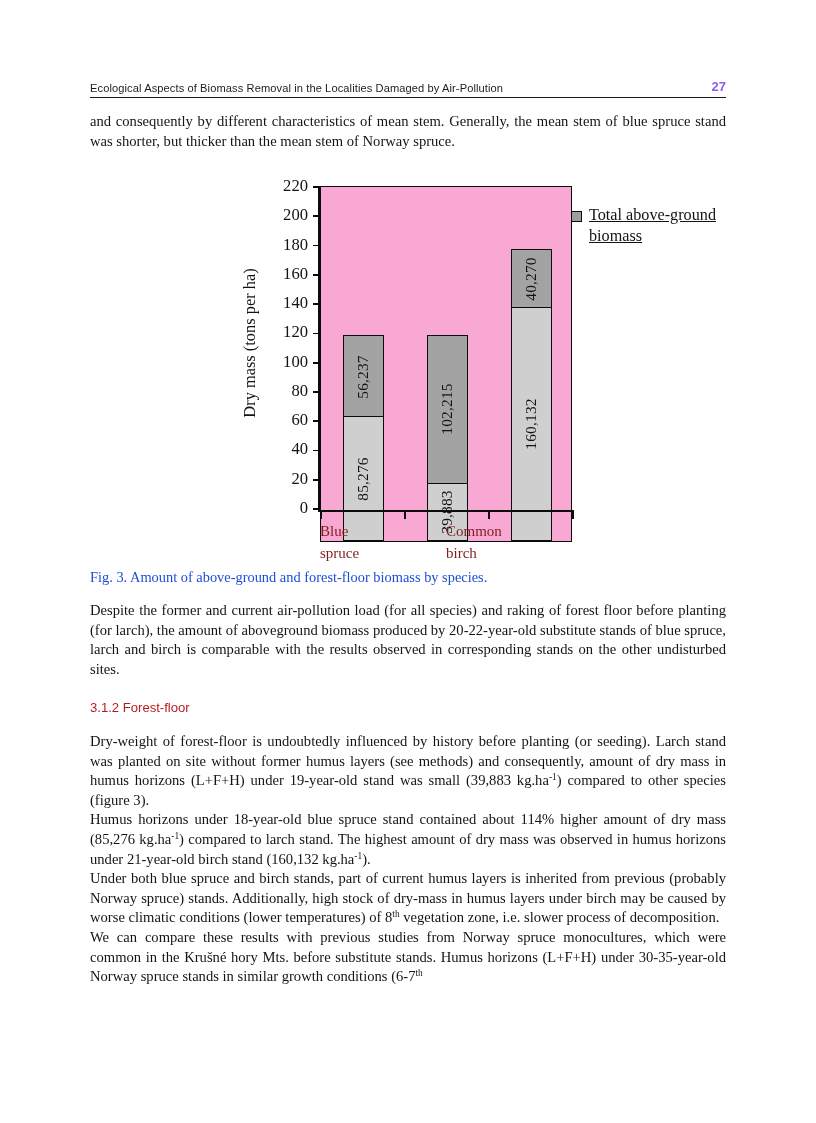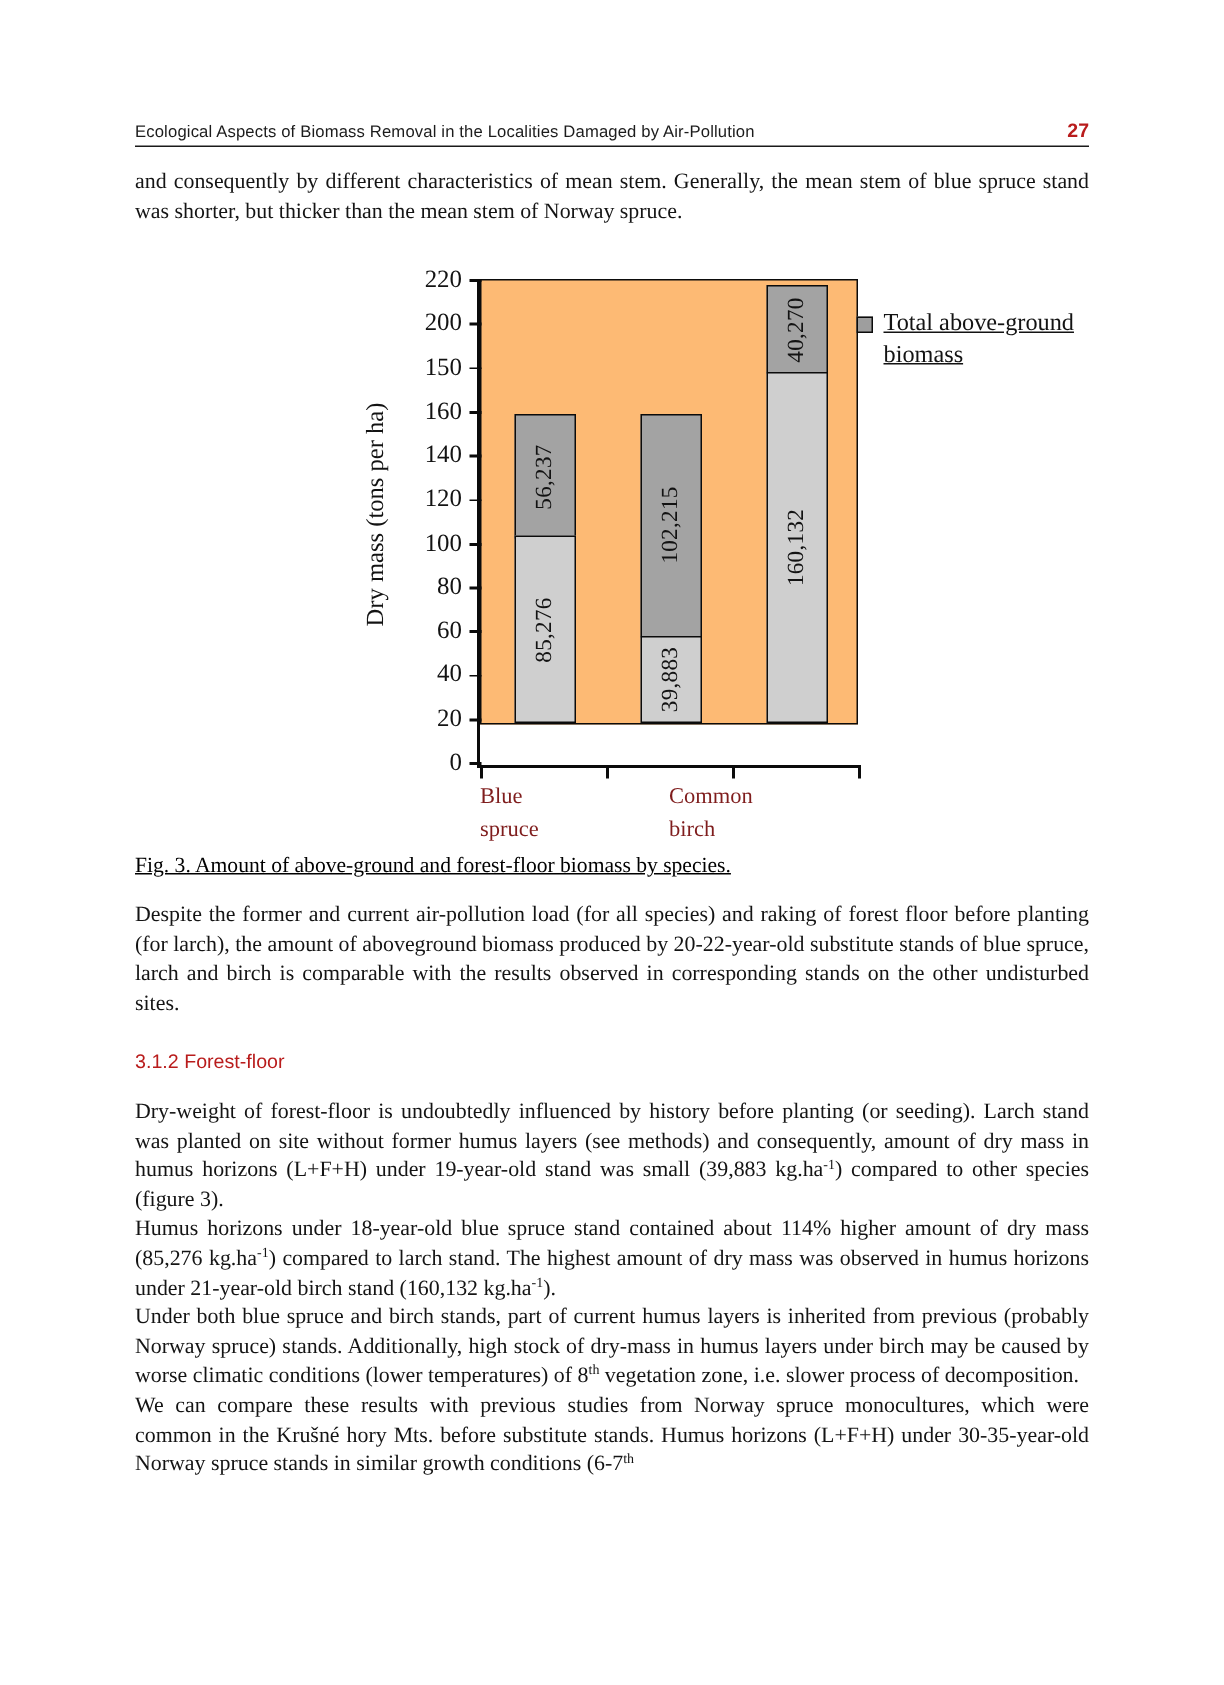--- a/index.html
+++ b/index.html
@@ -21,21 +21,21 @@
     padding-bottom:3px;
     display:flex; align-items:flex-end; justify-content:space-between;
   }
   .header-title {
     font-family:"Liberation Sans", sans-serif;
     font-size:11.1px; letter-spacing:.1px; color:#1c1c1c;
     white-space:nowrap;
   }
   .header-pageno {
     font-family:"Liberation Sans", sans-serif;
-    font-size:13px; font-weight:bold; color:#b91c1c;
+    font-size:13px; font-weight:bold; color:#8b5cf6;
   }
 
   
   .content { position:absolute; left:90px; top:112px; width:636px; }
   p.body {
     margin:0 0 0 0;
     font-size:14.6px;
     line-height:19.6px;
     text-align:justify;
     text-justify:inter-word;
@@ -48,23 +48,23 @@
   }
   sup { font-size:.64em; vertical-align:.52em; line-height:0; }
 
   
   .figure-block { position:absolute; left:90px; top:178px; width:636px; }
   .chart-wrap { position:relative; width:636px; height:390px; }
 
   
   .plot {
     position:absolute; left:230px; top:8px;
-    width:252px; height:297px;
+    width:252px; height:356px;
     border:1.6px solid #0b0b0b;
-    background:#fdba74;
+    background:#f9a8d4;
     box-sizing:border-box;
   }
   
   .yaxis-line {
     position:absolute; left:228px; top:8px;
     width:2px; height:324px; background:#0b0b0b;
   }
   .ytick-row {
     position:absolute; left:0; height:0; width:100%;
   }
@@ -132,21 +132,21 @@
   .swatch {
     width:11px; height:11px; margin-top:6px; margin-right:7px;
     border:1.4px solid #0b0b0b; box-sizing:border-box; flex:0 0 auto;
   }
   .sw-dark { background:#9e9e9e; }
   .sw-light { background:#d2d2d2; }
   .leg-text { font-size:16.2px; line-height:21px; color:#131313;text-decoration:underline; }
 
   .caption {
     position:absolute; left:90px; top:568px; width:636px;
-    font-size:14.4px; line-height:19px; color:#000000;text-decoration:underline;
+    font-size:14.4px; line-height:19px; color:#1d4ed8;
   }
 
   .after-fig { position:absolute; left:90px; top:601px; width:636px; }
   .lower { position:absolute; left:90px; top:700px; width:636px; }
 </style>
 </head>
 <body>
 
 <div class="page">
 
@@ -172,21 +172,21 @@
             <div class="ytick-row" style="top: 0px;">
               <div class="ytick-mark"></div>
               <div class="ytick-label">220</div>
             </div>
             <div class="ytick-row" style="top: 29.2727px;">
               <div class="ytick-mark"></div>
               <div class="ytick-label">200</div>
             </div>
             <div class="ytick-row" style="top: 58.5455px;">
               <div class="ytick-mark"></div>
-              <div class="ytick-label">150</div>
+              <div class="ytick-label">180</div>
             </div>
             <div class="ytick-row" style="top: 87.8182px;">
               <div class="ytick-mark"></div>
               <div class="ytick-label">160</div>
             </div>
             <div class="ytick-row" style="top: 117.091px;">
               <div class="ytick-mark"></div>
               <div class="ytick-label">140</div>
             </div>
             <div class="ytick-row" style="top: 146.364px;">

